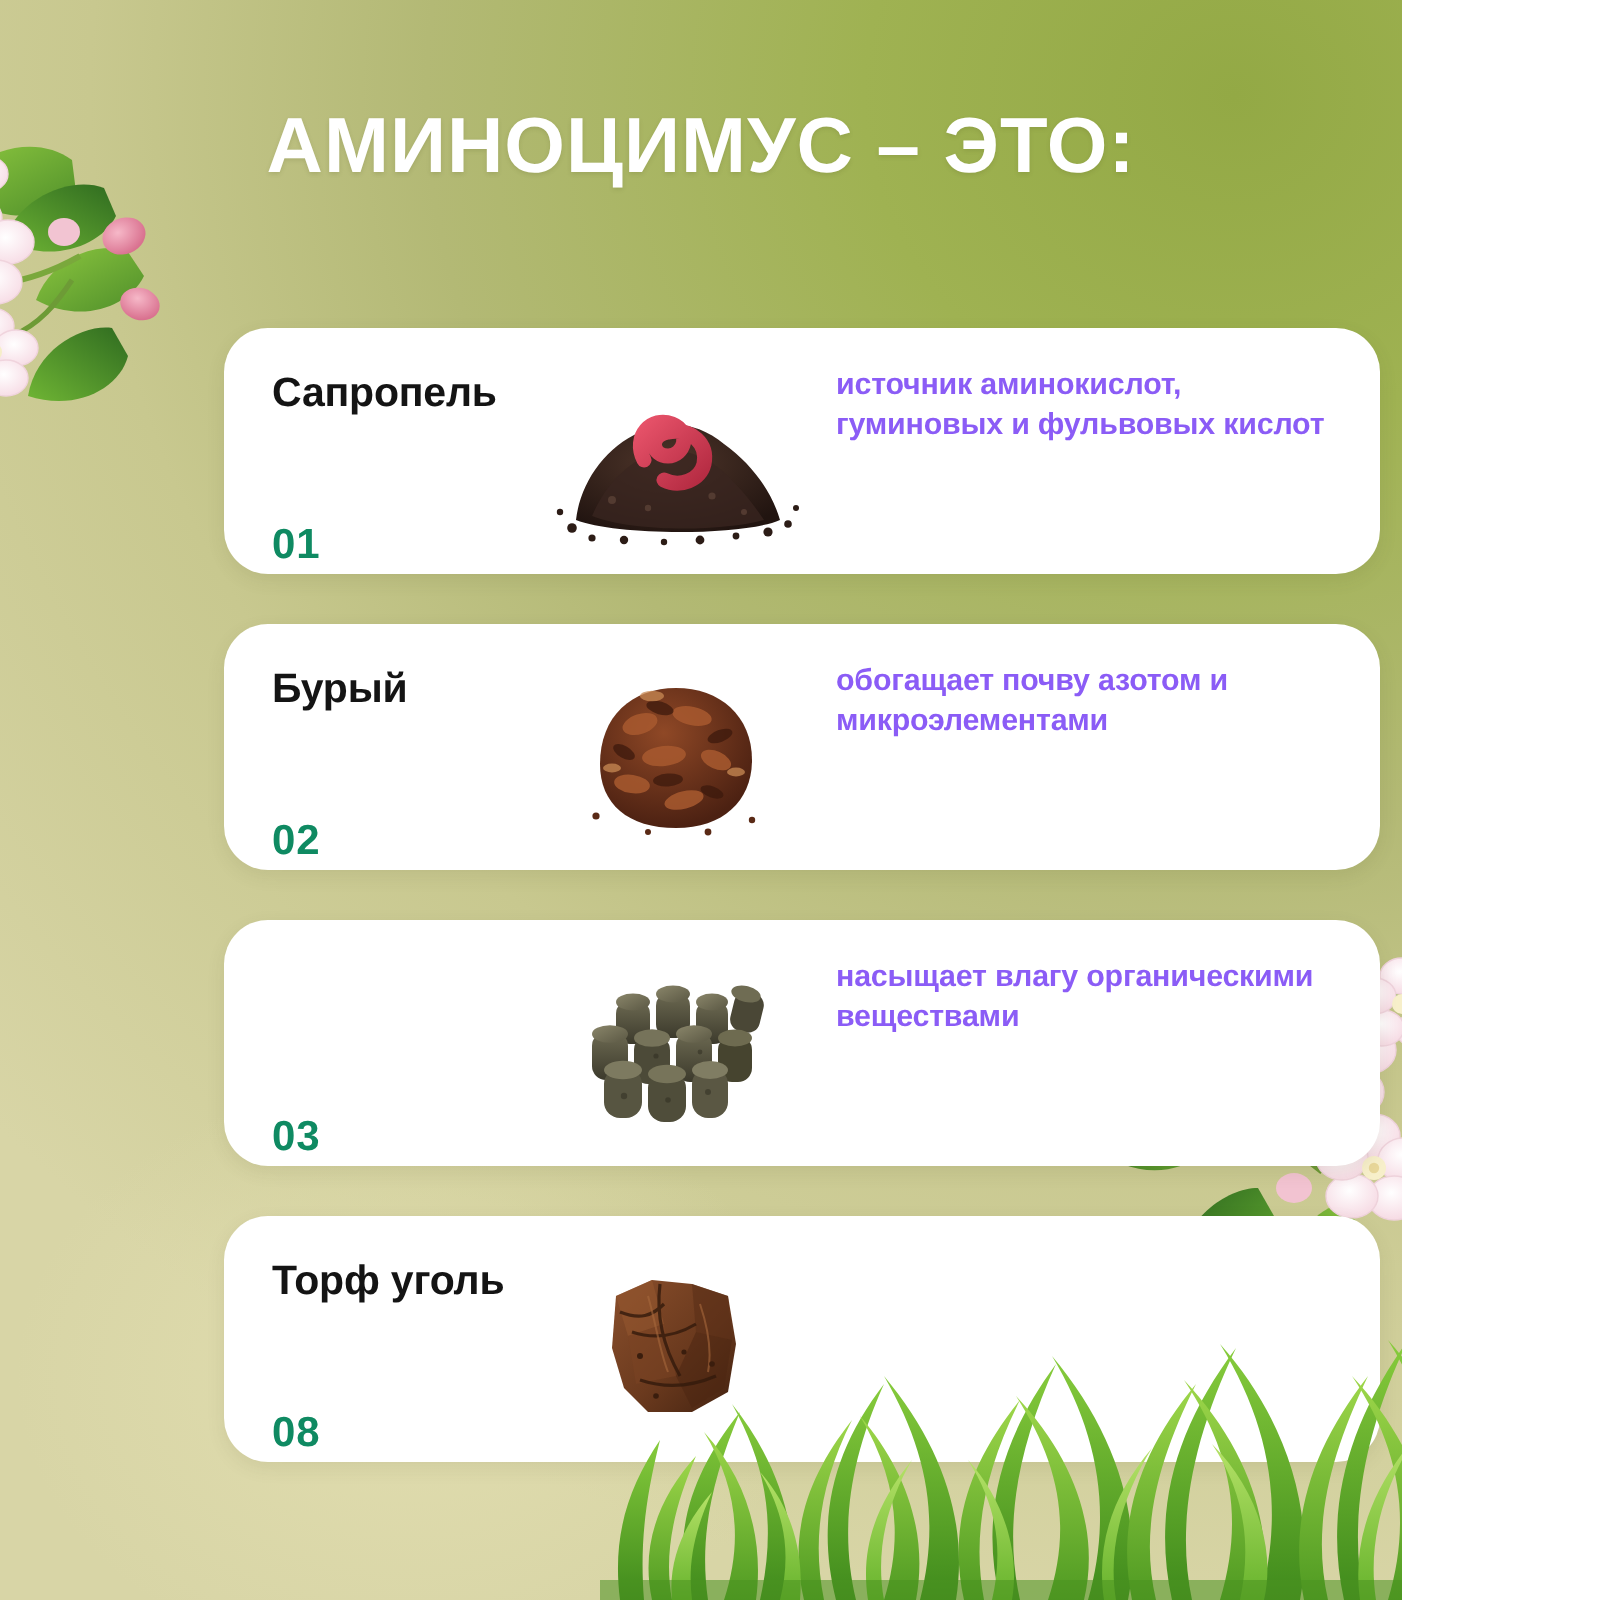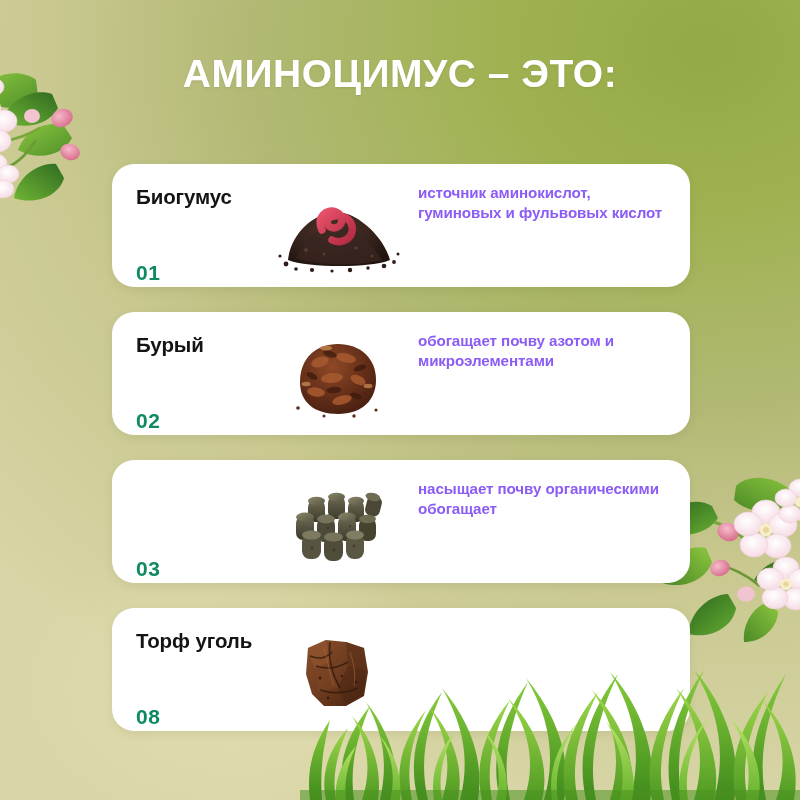--- a/index.html
+++ b/index.html
@@ -6,21 +6,21 @@
 
   html, body {
     width: 800px;
     height: 800px;
     overflow: hidden;
     font-family: "Liberation Sans", sans-serif;
   }
 
   #poster {
     position: relative;
-    width: 800px;
+    width: 701px;
     height: 800px;
     background:
       radial-gradient(120% 95% at 88% 6%, #93a945 0%, #9fb252 22%, #b3b975 48%, #c8c88f 68%, #d8d5a6 100%);
     overflow: hidden;
   }
 
   
   #poster::after {
     content: "";
     position: absolute;
@@ -266,21 +266,21 @@
         </g>
         <circle cx="0" cy="0" r="6" fill="#f7efca"></circle>
         <circle cx="0" cy="0" r="2.6" fill="#e8d79a"></circle>
       </g>
     </svg>
   </div>
 
   <div class="cards">
 
     <div class="card">
-      <div class="card-name">Биогумус</div>
+      <div class="card-name">Сапропель</div>
       <div class="card-num">01</div>
       <div class="thumb">
         <svg viewBox="0 0 132 104" xmlns="http://www.w3.org/2000/svg">
           <defs>
             <radialGradient id="soil" cx="45%" cy="35%" r="70%">
               <stop offset="0" stop-color="#4e352a"></stop>
                 <stop offset="1" stop-color="#211410"></stop>
             </radialGradient>
             <linearGradient id="wrm" x1="0" y1="0" x2="1" y2="1">
               <stop offset="0" stop-color="#e8536a"></stop>
@@ -410,21 +410,21 @@
             <g fill="#2e2c20" opacity=".5">
               <circle cx="40" cy="78" r="1.6"></circle>
                 <circle cx="62" cy="80" r="1.4"></circle>
               <circle cx="82" cy="76" r="1.5"></circle>
                 <circle cx="56" cy="58" r="1.3"></circle>
               <circle cx="78" cy="56" r="1.2"></circle>
             </g>
           </g>
         </svg>
       </div>
-      <div class="card-desc">насыщает почву органическими обогащает</div>
+      <div class="card-desc">насыщает влагу органическими веществами</div>
     </div>
 
     <div class="card">
       <div class="card-name">Торф уголь</div>
       <div class="card-num">08</div>
       <div class="thumb">
         <svg viewBox="0 0 132 104" xmlns="http://www.w3.org/2000/svg">
           <defs>
             <linearGradient id="coal" x1="0" y1="0" x2="1" y2="1">
               <stop offset="0" stop-color="#8a4f2c"></stop>

